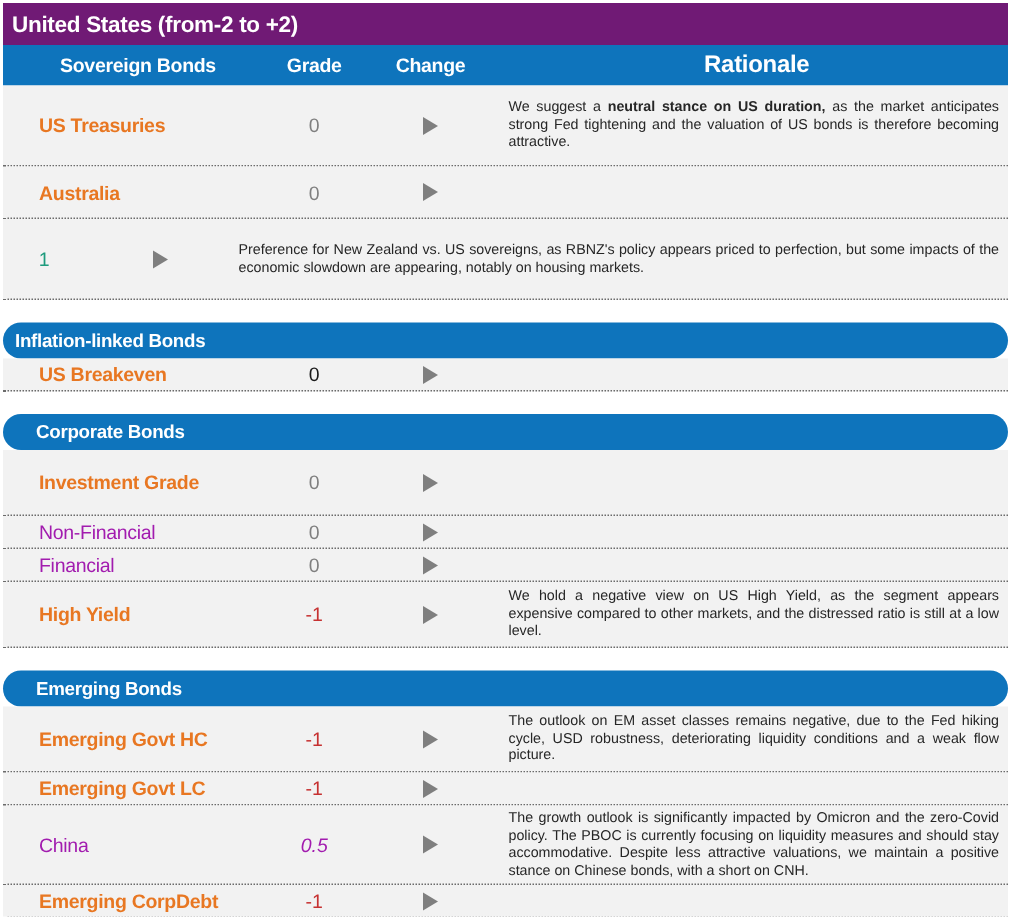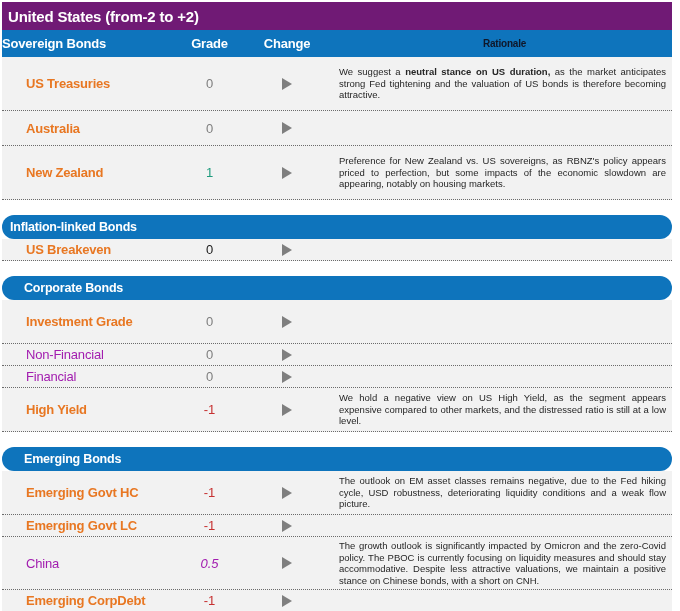--- a/index.html
+++ b/index.html
@@ -52,22 +52,22 @@
   .col-grade{width:55px;text-align:center;flex-shrink:0;font-size:13px;}
   .col-change{width:100px;display:flex;justify-content:center;align-items:center;flex-shrink:0;}
   .col-rationale{
     flex:1;min-width:0;
     font-size:9.5px;line-height:11.5px;color:#262626;
     text-align:justify;
     padding:3px 6px 3px 2px;box-sizing:border-box;
   }
   .col-rationale .b{font-weight:bold;}
 
-  .hdr-row .col-asset{padding-left:0;text-align:left;}
-  .hdr-row .col-rationale{font-size:10px;font-weight:bold;color:#0f172a;text-align:center;line-height:normal;padding:0;}
+  .hdr-row .col-asset{padding-left:0;text-align:center;}
+  .hdr-row .col-rationale{font-size:16px;font-weight:bold;color:#ffffff;text-align:center;line-height:normal;padding:0;}
 
   .asset-orange{color:#E87722;font-weight:bold;font-size:13px;letter-spacing:-0.2px;}
   .asset-plain{color:#a21caf;font-weight:normal;font-size:13px;letter-spacing:-0.2px;}
 
   
   .tri{
     display:inline-block;width:0;height:0;
     border-left:10px solid #7F7F7F;
     border-top:6px solid transparent;
     border-bottom:6px solid transparent;
@@ -100,21 +100,20 @@
       </div>
       <div class="row sz-md">
         <span class="col-asset asset-orange">Australia</span>
         <span class="col-grade" style="color: rgb(127, 127, 127);">0</span>
         <span class="col-change">
           <span class="tri"></span>
         </span>
         <div class="col-rationale"></div>
       </div>
       <div class="row sz-xl">
-        <span class="col-asset asset-orange">New Zealand</span>
         <span class="col-grade" style="color: rgb(30, 155, 125);">1</span>
         <span class="col-change">
           <span class="tri"></span>
         </span>
         <div class="col-rationale"><span>Preference for New Zealand vs. US sovereigns, as RBNZ's policy appears priced to perfection, but some impacts of the economic slowdown are appearing, notably on housing markets.</span></div>
       </div>
       <div class="section">
         <div class="bar">
           <span>Inflation-linked Bonds</span>
         </div>

